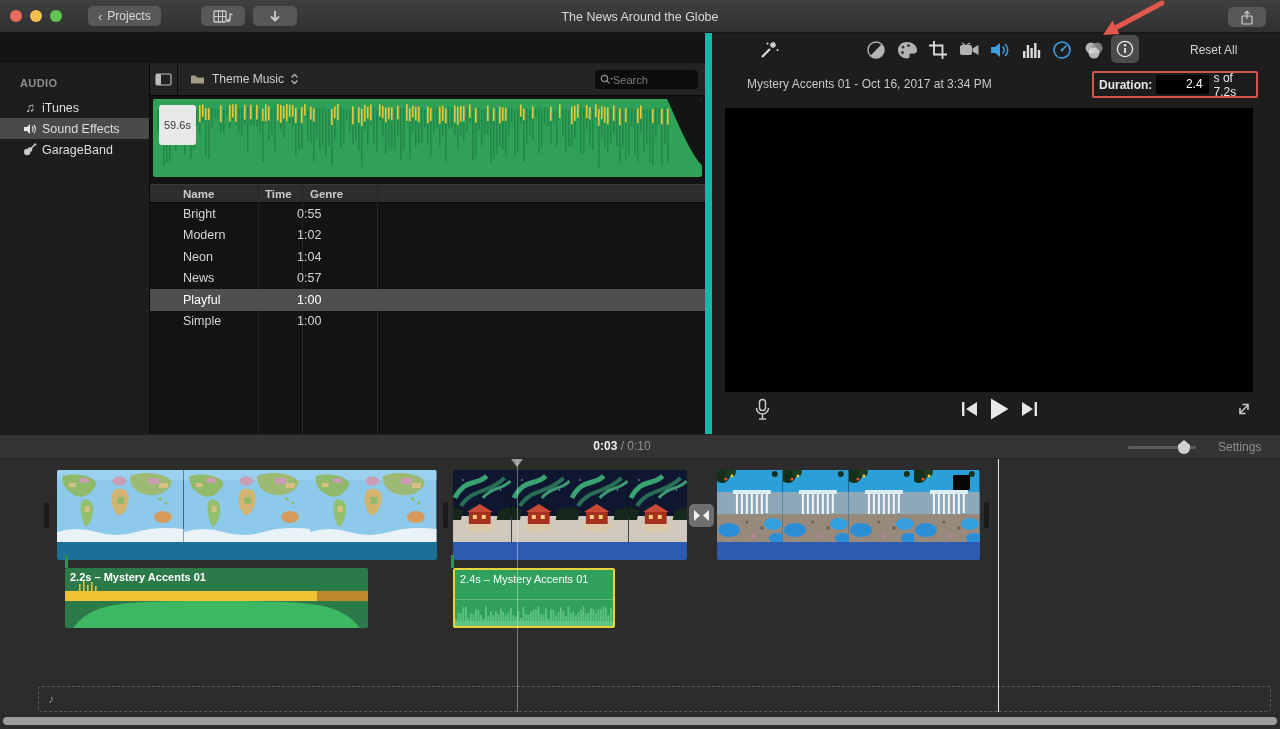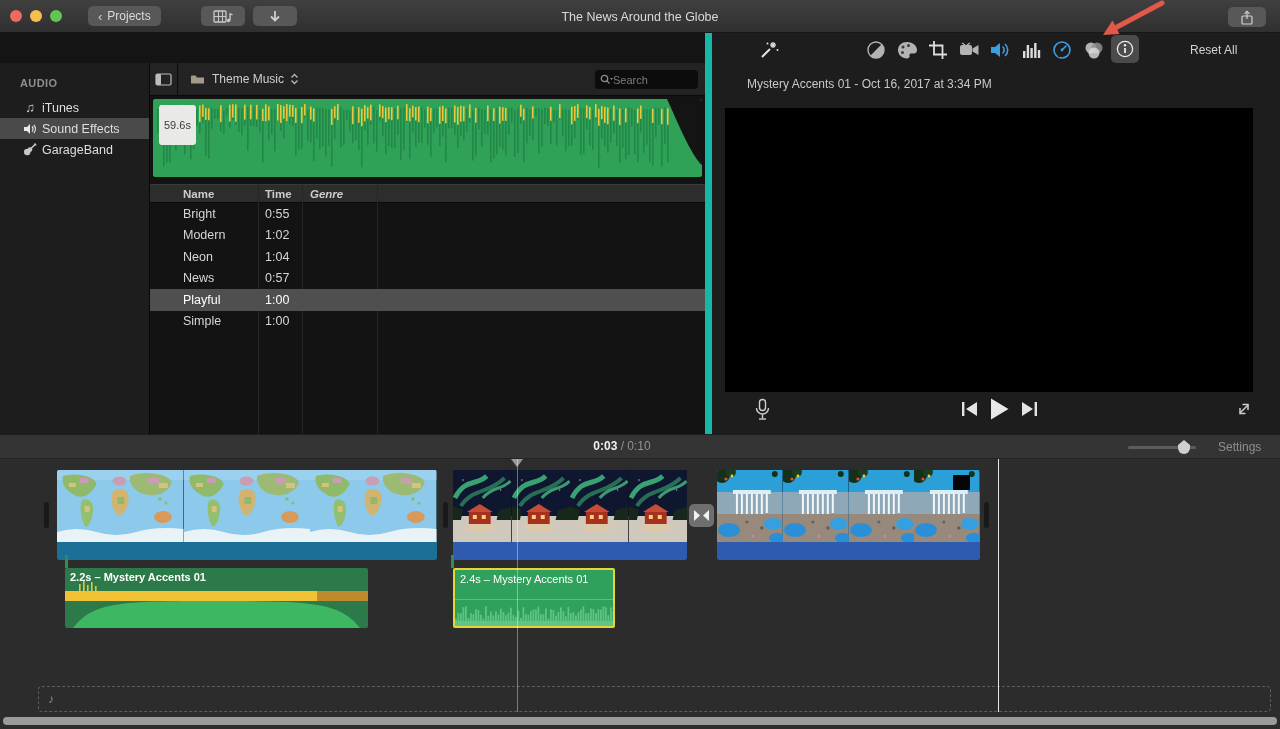--- a/index.html
+++ b/index.html
@@ -55,24 +55,24 @@
     font-size:11px; font-family:inherit; }
   #search-box input::placeholder { color:#7d7d7d; }
 
   #waveform-panel { left:3px; top:36px; width:549px; height:78px; border-radius:3px; overflow:hidden; background:#2fa257; }
   #wave-badge { position:absolute; left:6px; top:6px; background:#e9e9e7; color:#3a3a3a; font-size:11px;
     border-radius:3px; padding:14px 5px; z-index:2; }
 
   #table-header { left:0; top:121px; width:555px; height:19px; background:#2d2d2d;
     border-top:1px solid #3a3a3a; border-bottom:1px solid #0a0a0a; display:flex; align-items:center;
     color:#cccccc; font-size:11.5px; font-weight:bold; }
-  .th-name { padding-left:33px; width:108px; } .th-time { width:44px; padding-left:7px;} .th-genre { padding-left:8px;font-style:italic; }
+  .th-name { padding-left:33px; width:108px; } .th-time { width:44px; padding-left:7px;} .th-genre { padding-left:8px; }
   .col-div { top:121px; width:1px; height:250px; background:#262626; }
   #rows { left:0; top:140px; width:555px; }
-  .trow { height:21.5px; display:flex; align-items:center; color:#d6d6d6; font-size:12.5px; }
+  .trow { height:21.5px; display:flex; align-items:center; color:#d6d6d6; font-size:12.5px;gap:32px; }
   .trow.selected { background:#4f4f4f; color:#fff; }
   .td-name { padding-left:33px; width:108px; } .td-time { width:44px; padding-left:7px; }
 
   
   .adj-ico { position:absolute; top:5px; width:24px; height:24px; display:flex; align-items:center; justify-content:center; }
   #ico-info-wrap { position:absolute; left:399px; top:2px; width:28px; height:28px; background:#4b4b4b;
     border-radius:5px; display:flex; align-items:center; justify-content:center; }
   #reset-all { position:absolute; left:478px; top:10px; color:#d2d2d2; font-size:12px; }
   #clip-info { position:absolute; left:35px; top:44px; color:#c9c9c9; font-size:12px; }
   #duration-box { position:absolute; left:380px; top:38px; width:166px; height:27px;
@@ -684,20 +684,25 @@
       <div id="ico-info-wrap">
         <svg width="20" height="20" viewBox="0 0 20 20">
           <circle cx="10" cy="10" r="7.6" fill="none" stroke="#ececec" stroke-width="1.3"></circle>
           <circle cx="10" cy="6.3" r="1.2" fill="#ececec"></circle>
           <line x1="10" y1="9" x2="10" y2="14" stroke="#ececec" stroke-width="1.8"></line>
         </svg>
       </div>
       <div id="reset-all">Reset All</div>
 
       <div id="clip-info">Mystery Accents 01 - Oct 16, 2017 at 3:34 PM</div>
+      <div id="duration-box">
+        <span id="duration-label">Duration:</span>
+        <div id="duration-input">2.4</div>
+        <span id="duration-suffix">s of 7.2s</span>
+      </div>
 
       <div id="viewer" class="abs"></div>
 
       <div id="controls" class="abs">
         <div id="mic-btn">
           <svg width="17" height="24" viewBox="0 0 17 24">
             <rect x="5.5" y="1.5" width="6" height="11" rx="3" fill="none" stroke="#cfcfcf" stroke-width="1.4"></rect>
             <path d="M2.5,10 a6,6 0 0 0 12,0" fill="none" stroke="#cfcfcf" stroke-width="1.4"></path>
             <line x1="8.5" y1="16.5" x2="8.5" y2="20.5" stroke="#cfcfcf" stroke-width="1.4"></line>
             <line x1="5" y1="21" x2="12" y2="21" stroke="#cfcfcf" stroke-width="1.4"></line>

